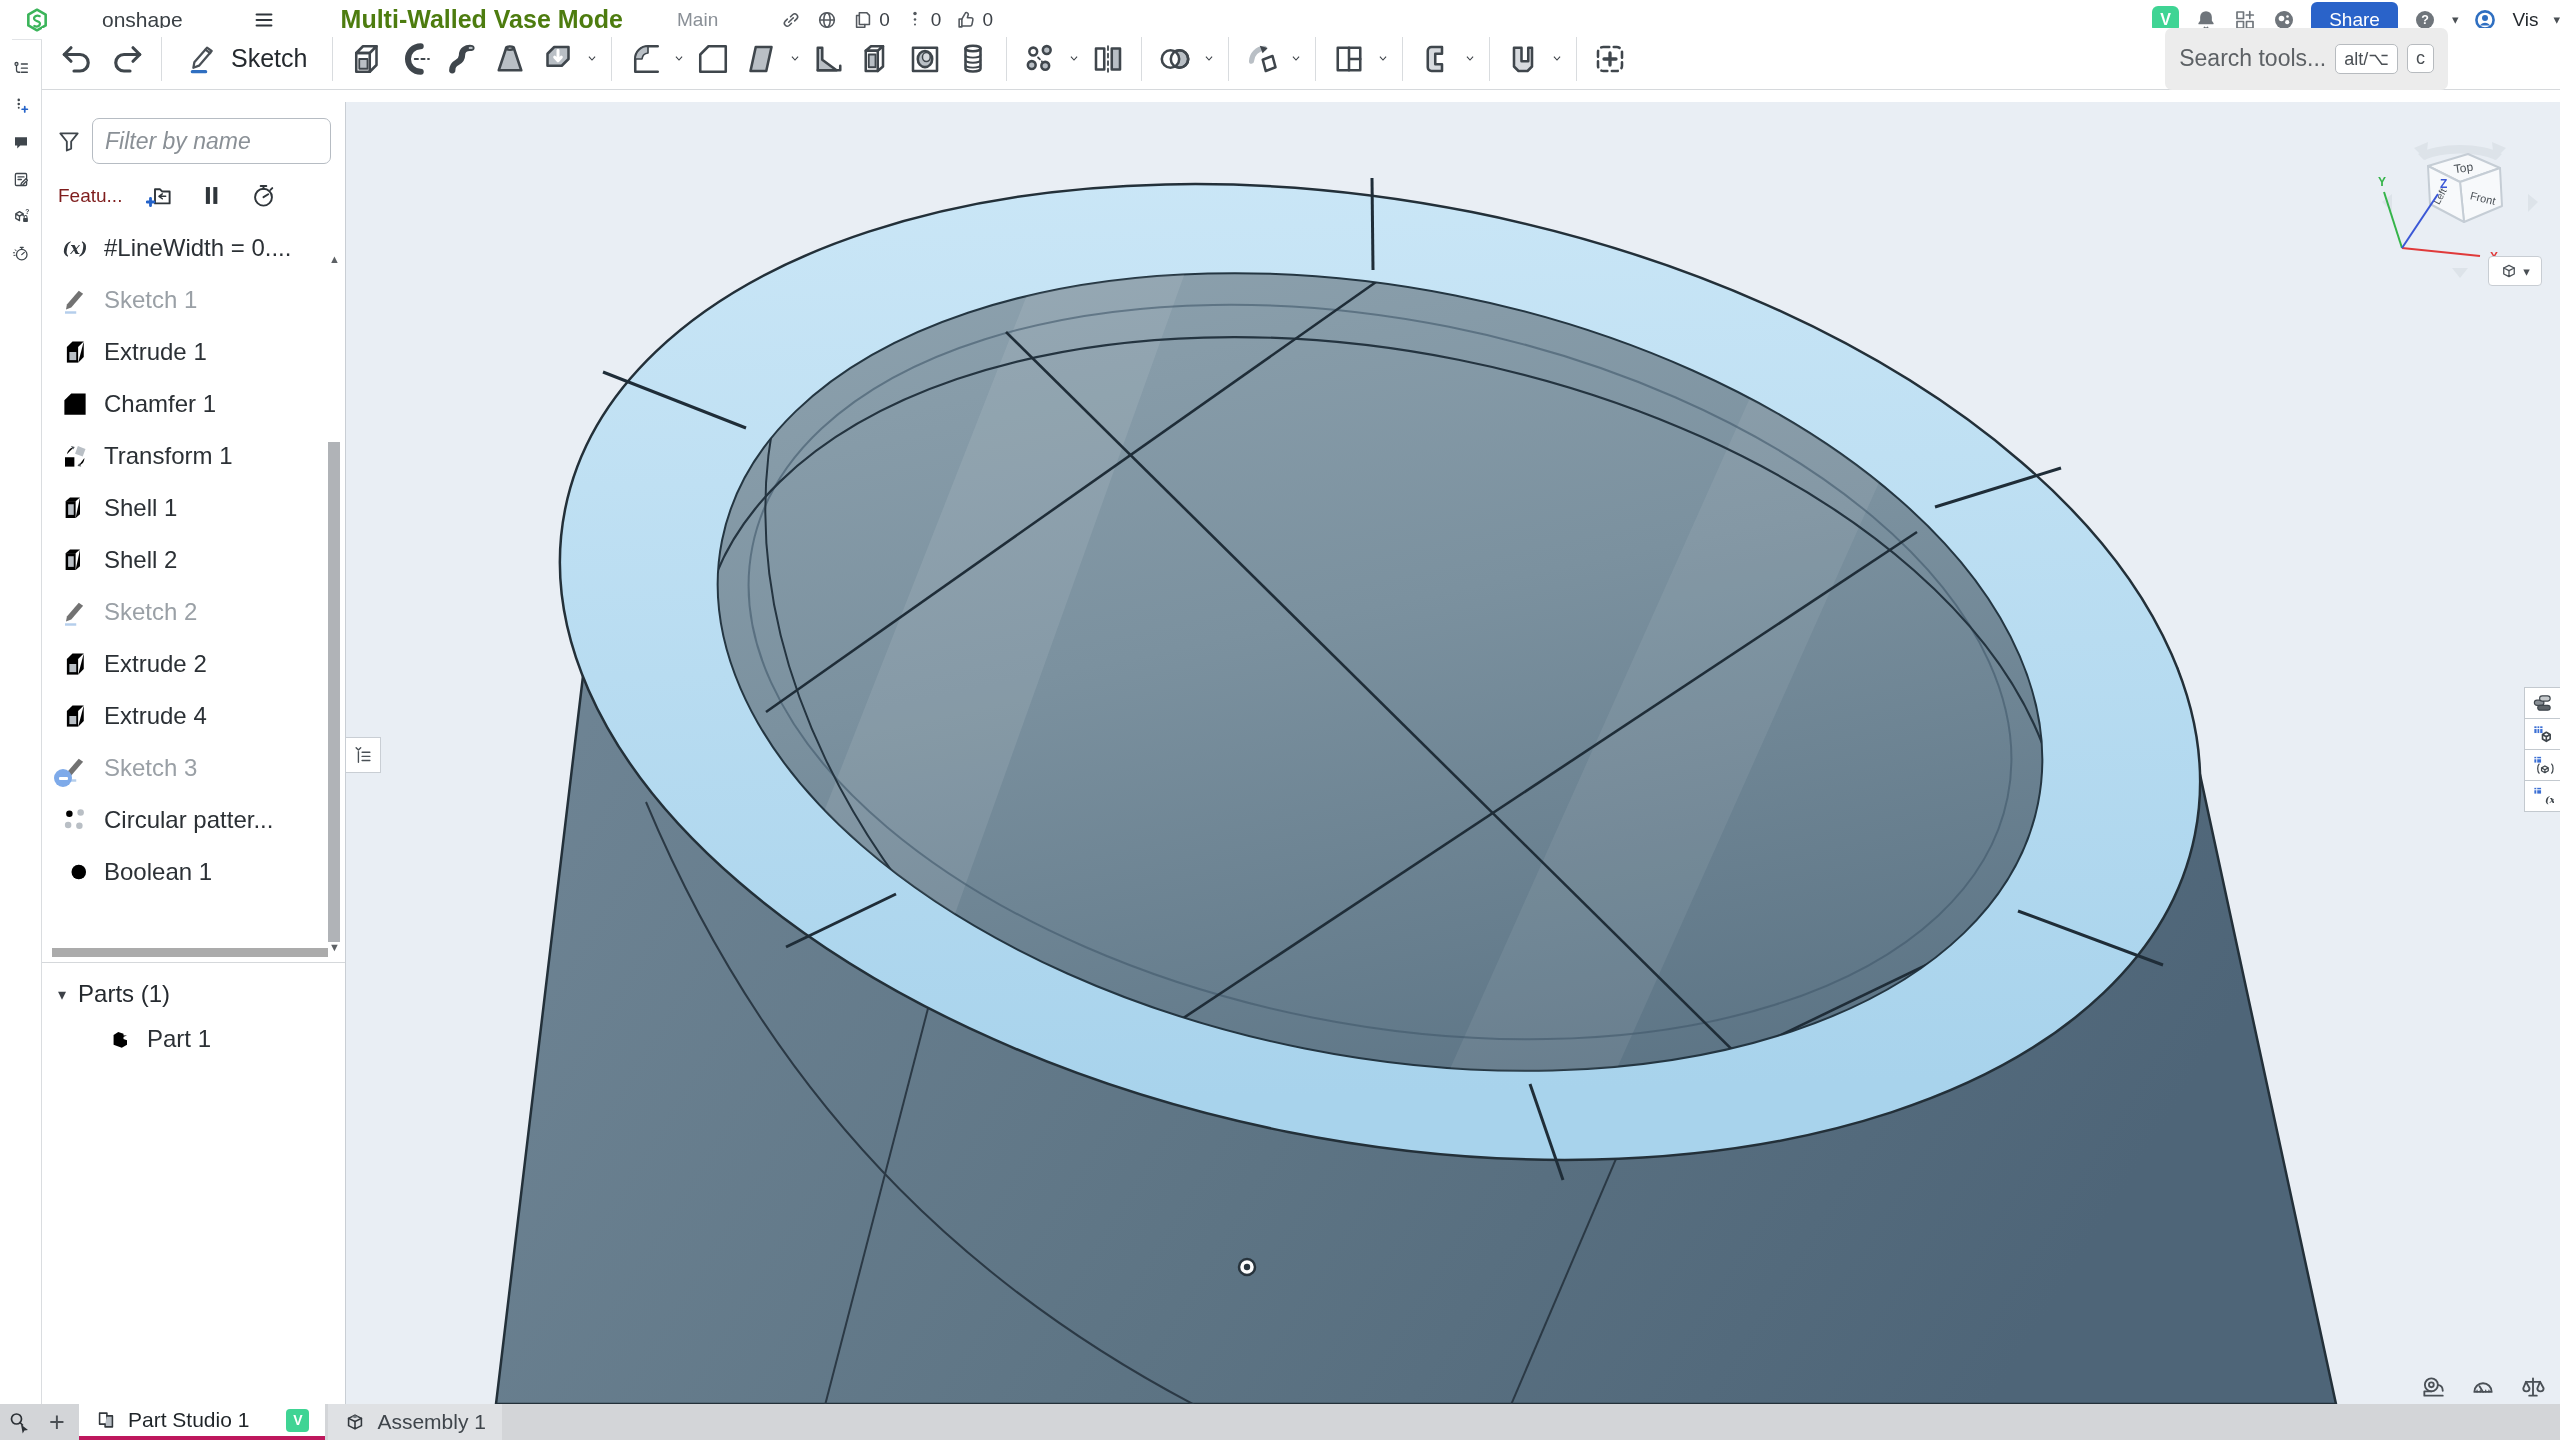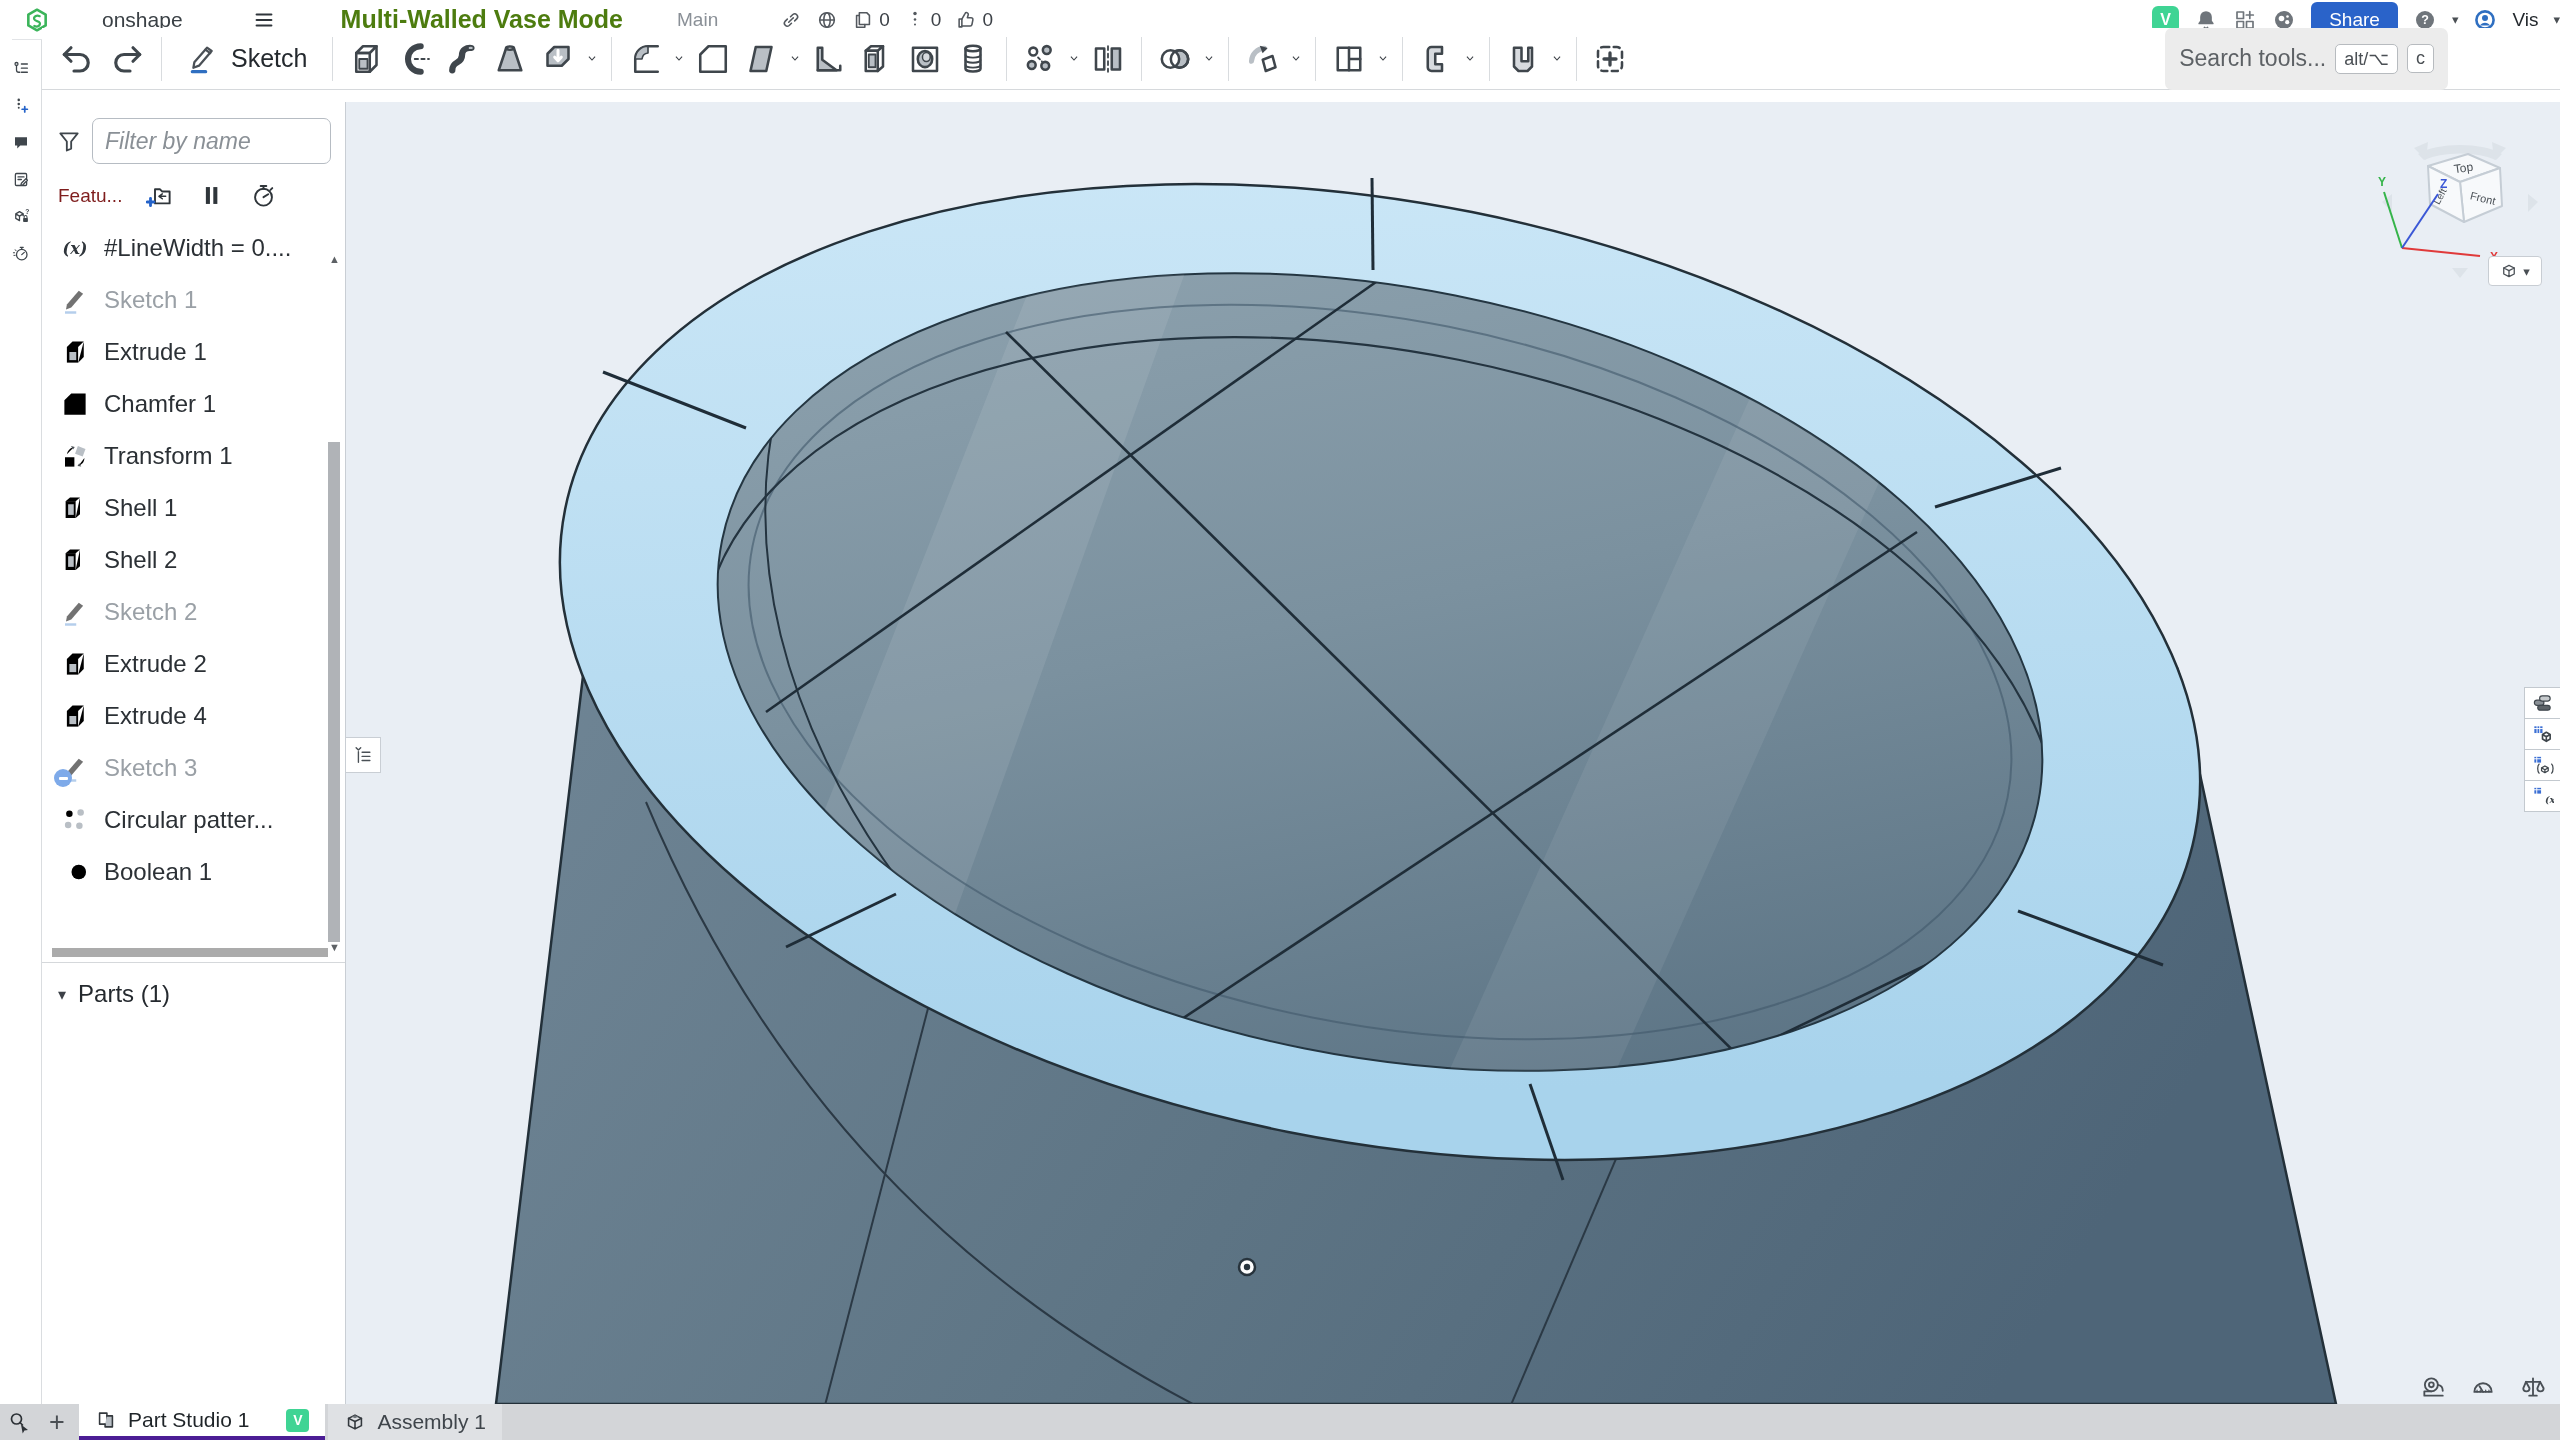--- a/index.html
+++ b/index.html
@@ -100,21 +100,21 @@
   #measure-tools .i{width:26px;height:26px;color:#4a5056;}
   
   #tabbar{position:absolute;left:0;bottom:0;width:100%;height:36px;background:#d3d5d8;
           display:flex;align-items:stretch;}
   #tabsearch-btn{width:38px;border:none;background:none;display:flex;align-items:center;justify-content:center;}
   #tabsearch-btn .i{width:24px;height:24px;color:#2c3136;}
   #addtab-btn{width:38px;border:none;background:none;font-size:27px;color:#4a4f54;line-height:36px;padding:0;}
   .tab{display:flex;align-items:center;gap:11px;padding:0 16px;font-size:21px;color:#3f454b;
        background:#dfe1e4;margin-left:3px;box-sizing:border-box;}
   .tab .i{width:22px;height:22px;color:#33383d;}
-  .tab.active{background:#fff;color:#1f2428;border-bottom:4px solid #4c1d95;min-width:210px;}
+  .tab.active{background:#fff;color:#1f2428;border-bottom:4px solid #be185d;min-width:210px;}
   .tab-badge{width:23px;height:23px;border-radius:4px;background:#3fd494;color:#fff;font-size:14px;font-weight:700;
              display:flex;align-items:center;justify-content:center;margin-left:26px;}
 </style>
 </head>
 <body>
 
 <div id="app">
 
   <header id="topbar">
     <span class="i" id="logo-mark">
@@ -693,20 +693,29 @@
       <div id="vthumb"></div>
       <div class="arr" style="bottom:0">▼</div>
     </div>
     <div id="hscroll"></div>
     <div id="parts-divider"></div>
     <div id="parts-section">
       <div id="parts-header">
         <span class="caret">▾</span>
         <span>Parts (1)</span>
       </div>
+      <div id="parts-list">
+          <div class="prow">
+            <span class="fico"><svg viewBox="0 0 24 24">
+                <path d="M6.5 8.5 l4-2.5 4.5 1.5 v4.5 l3 1 v4 l-4.5 2.5 L6.5 17 Z"></path>
+                <path d="M6.5 8.5 l7 2.3 4.5-1.8 M13.5 10.8 V19.5"></path>
+              </svg></span>
+            <span>Part 1</span>
+          </div>
+        </div>
     </div>
   </aside>
 
   <main id="viewport">
     <svg id="scene" viewBox="0 0 2214 1302">
       <defs>
         <linearGradient id="gBody" x1="0" y1="0" x2="1" y2="0.25">
           <stop offset="0" stop-color="#6f8595"></stop>
             <stop offset="0.55" stop-color="#5d7484"></stop>
             <stop offset="1" stop-color="#4e6578"></stop>

